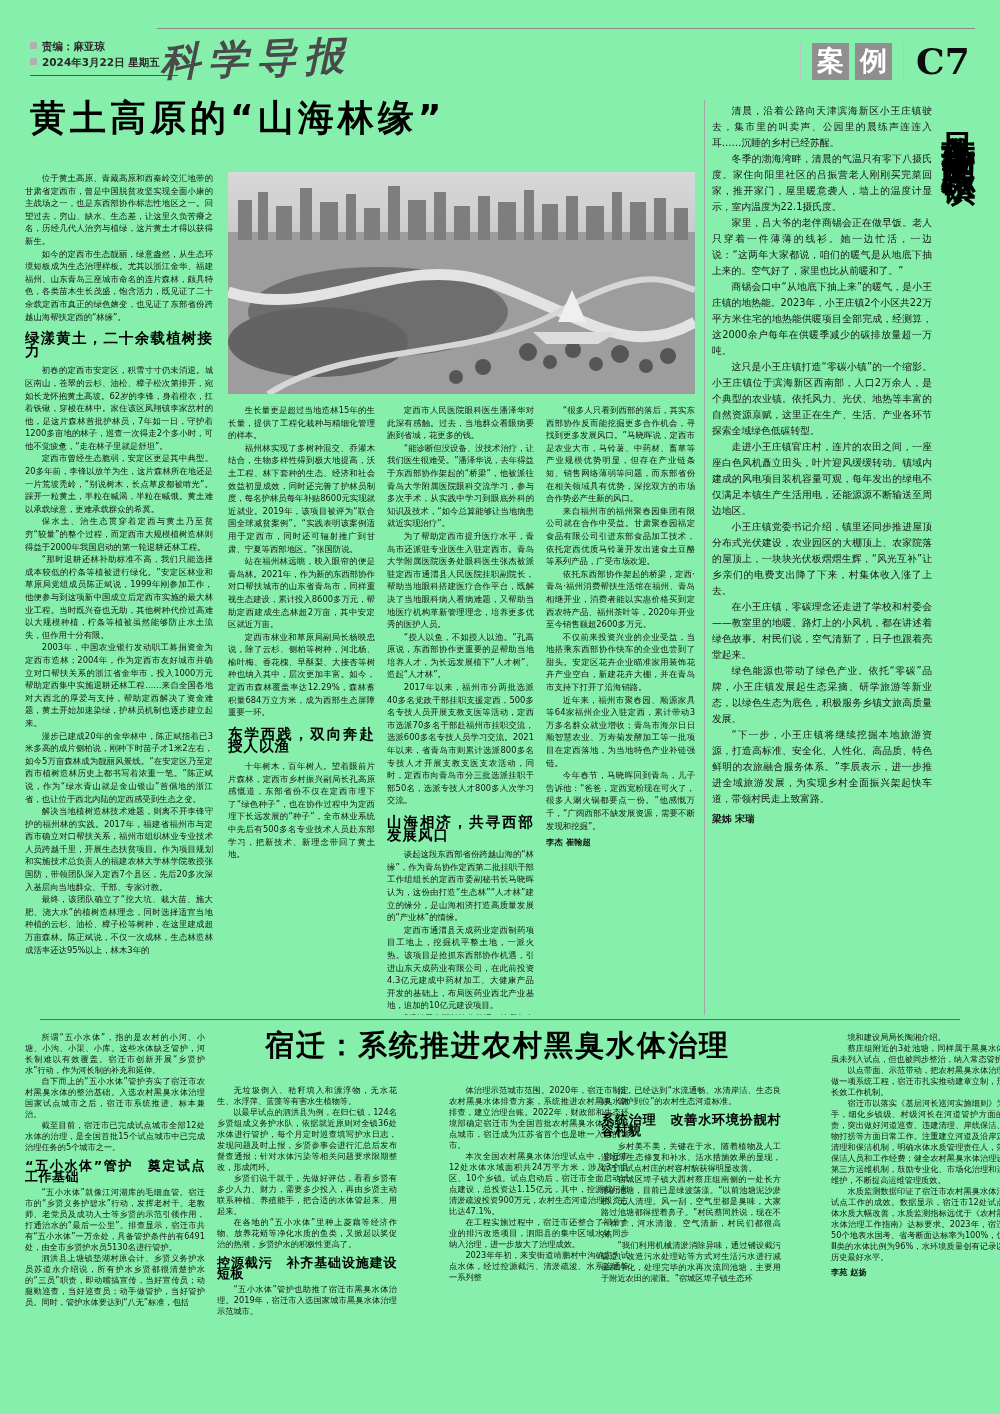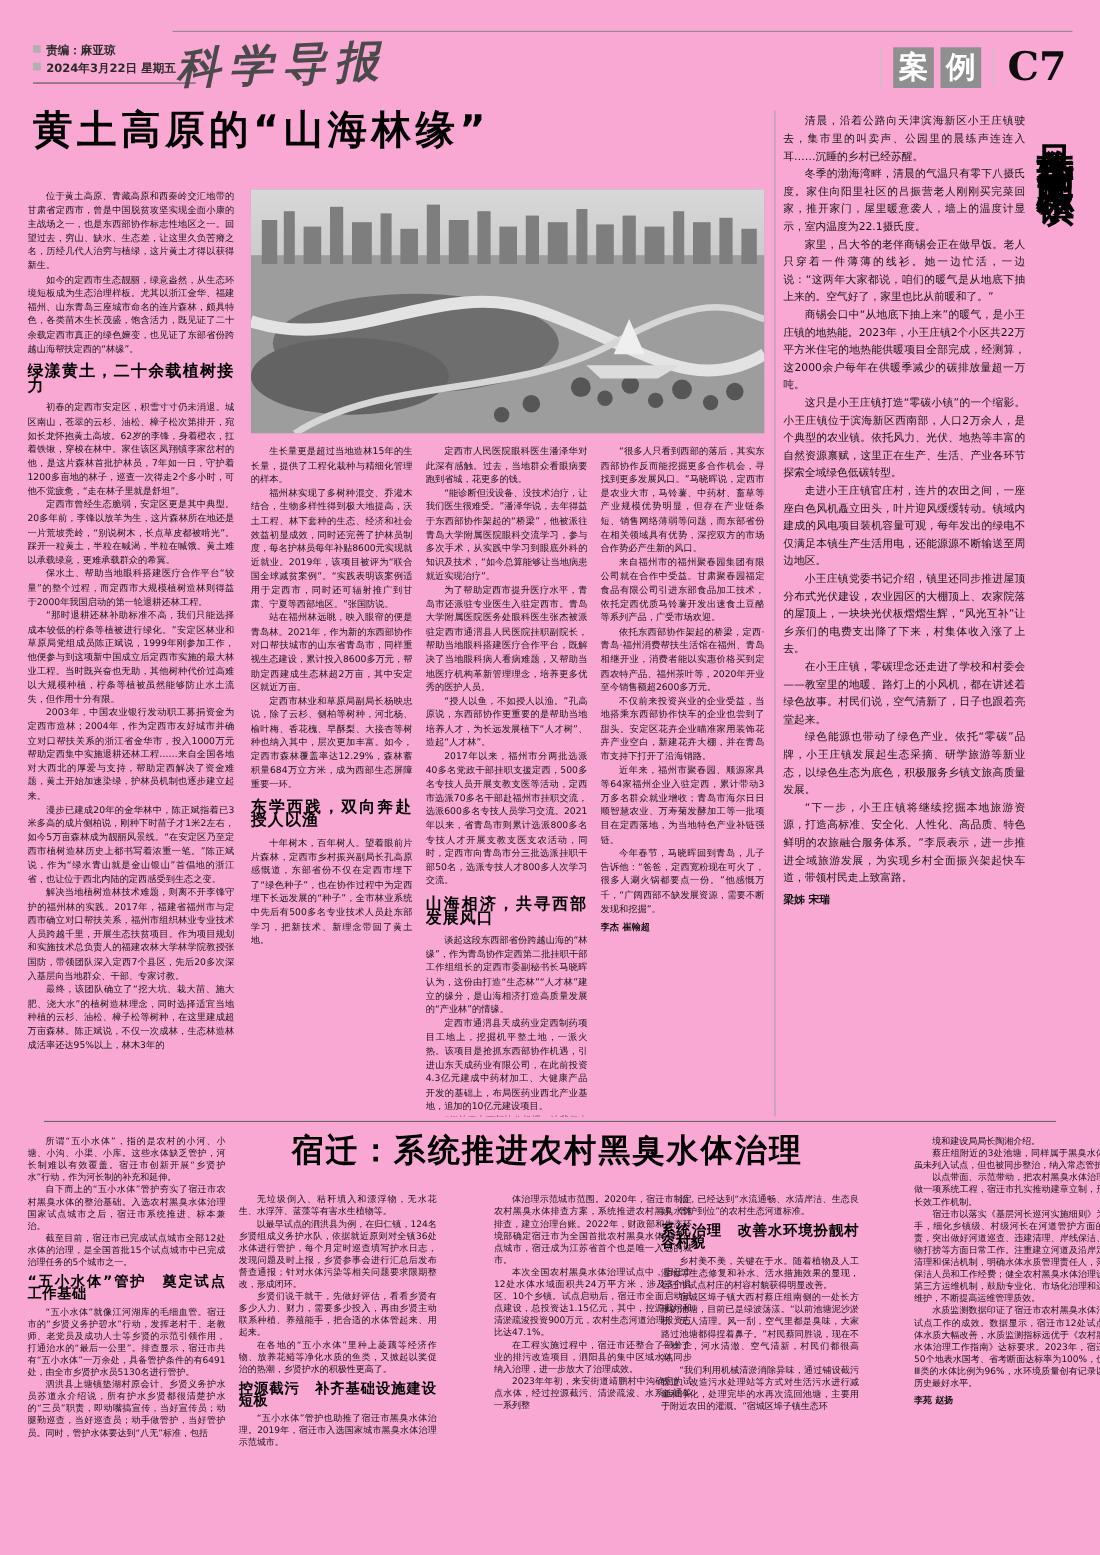--- a/index.html
+++ b/index.html
@@ -1,16 +1,16 @@
 <!DOCTYPE html>
 <html><head>
 <meta charset="utf-8">
 <style>
   html,body{margin:0;padding:0;background:#e8e8e6;}
-  .page{position:relative;width:1000px;height:1414px;margin:0 auto;background:#f9a8d4;
+  .page{position:relative;width:1000px;height:1414px;margin:0 auto;background:#86efac;
         font-family:"DejaVu Sans","Liberation Sans",sans-serif;color:#141414;overflow:hidden;}
   
   .toprule{position:absolute;left:157px;top:28px;width:818px;height:0;border-top:1px solid #8a8a8a;}
   .edit-block{position:absolute;left:30px;top:38px;font-size:10.5px;font-weight:bold;color:#2a2a2a;
               line-height:16px;border-bottom:1.5px solid #555;padding-bottom:5px;padding-right:18px;}
   .sq{display:inline-block;width:7px;height:7px;background:#b0b0b0;margin-right:5px;vertical-align:1px;}
   .logo{position:absolute;left:160px;top:30px;width:260px;font-family:"DejaVu Serif","Liberation Serif",serif;
         font-style:italic;font-weight:bold;font-size:40px;color:#4a4a4a;letter-spacing:8px;transform:rotate(-2deg);}
   .sect-wrap{position:absolute;left:800px;top:40px;display:flex;align-items:center;}
   .sect-bars{display:flex;border-left:1px solid #c2c2c2;border-right:1px solid #c2c2c2;padding:0 8px;}
@@ -111,21 +111,21 @@
       <polygon points="305,160 390,160 370,172 318,172" fill="#dcdcdc"></polygon>
     </svg>
   </div>
 
   <div class="col mcol" style="left:25px;top:172px;width:188px;height:843px;">
       <p class="para">位于黄土高原、青藏高原和西秦岭交汇地带的甘肃省定西市，曾是中国脱贫攻坚实现全面小康的主战场之一，也是东西部协作标志性地区之一。回望过去，穷山、缺水、生态差，让这里久负苦瘠之名，历经几代人治穷与植绿，这片黄土才得以获得新生。</p>
       <p class="para">如今的定西市生态靓丽，绿意盎然，从生态环境短板成为生态治理样板。尤其以浙江金华、福建福州、山东青岛三座城市命名的连片森林，颇具特色，各类苗木生长茂盛，饱含活力，既见证了二十余载定西市真正的绿色嬗变，也见证了东部省份跨越山海帮扶定西的“林缘”。</p>
       <h3 class="subhead">绿漾黄土，二十余载植树接力</h3>
       <p class="para">初春的定西市安定区，积雪寸寸仍未消退。城区南山，苍翠的云杉、油松、樟子松次第排开，宛如长龙怀抱黄土高坡。62岁的李锋，身着橙衣，扛着铁锹，穿梭在林中。家住该区凤翔镇李家岔村的他，是这片森林首批护林员，7年如一日，守护着1200多亩地的林子，巡查一次得走2个多小时，可他不觉疲惫，“走在林子里就是舒坦”。</p>
       <p class="para">定西市曾经生态脆弱，安定区更是其中典型。20多年前，李锋以放羊为生，这片森林所在地还是一片荒坡秃岭，“别说树木，长点草皮都被啃光”。踩开一粒黄土，半粒在喊渴，半粒在喊饿。黄土难以承载绿意，更难承载群众的希冀。</p>
-      <p class="para">保水土、帮助当地眼科搭建医疗合作平台“较量”的整个过程，而定西市大规模植树造林则得益于2000年我国启动的第一轮退耕还林工程。</p>
+      <p class="para">保水土、治生态贯穿着定西与黄土乃至贫穷“较量”的整个过程，而定西市大规模植树造林则得益于2000年我国启动的第一轮退耕还林工程。</p>
       <p class="para">“那时退耕还林补助标准不高，我们只能选择成本较低的柠条等植被进行绿化。”安定区林业和草原局党组成员陈正斌说，1999年刚参加工作，他便参与到这项新中国成立后定西市实施的最大林业工程。当时既兴奋也无助，其他树种代价过高难以大规模种植，柠条等植被虽然能够防止水土流失，但作用十分有限。</p>
       <p class="para">2003年，中国农业银行发动职工募捐资金为定西市造林；2004年，作为定西市友好城市并确立对口帮扶关系的浙江省金华市，投入1000万元帮助定西集中实施退耕还林工程……来自全国各地对大西北的厚爱与支持，帮助定西解决了资金难题，黄土开始加速染绿，护林员机制也逐步建立起来。</p>
       <p class="para">漫步已建成20年的金华林中，陈正斌指着已3米多高的成片侧柏说，刚种下时苗子才1米2左右，如今5万亩森林成为靓丽风景线。“在安定区乃至定西市植树造林历史上都书写着浓重一笔。”陈正斌说，作为“绿水青山就是金山银山”首倡地的浙江省，也让位于西北内陆的定西感受到生态之变。</p>
       <p class="para">解决当地植树造林技术难题，则离不开李锋守护的福州林的实践。2017年，福建省福州市与定西市确立对口帮扶关系，福州市组织林业专业技术人员跨越千里，开展生态扶贫项目。作为项目规划和实施技术总负责人的福建农林大学林学院教授张国防，带领团队深入定西7个县区，先后20多次深入基层向当地群众、干部、专家讨教。</p>
       <p class="para">最终，该团队确立了“挖大坑、栽大苗、施大肥、浇大水”的植树造林理念，同时选择适宜当地种植的云杉、油松、樟子松等树种，在这里建成超万亩森林。陈正斌说，不仅一次成林，生态林造林成活率还达95%以上，林木3年的</p>
     </div>
   <div class="col mcol" style="left:228px;top:404px;width:147px;height:611px;">
       <p class="para">生长量更是超过当地造林15年的生长量，提供了工程化栽种与精细化管理的样本。</p>
       <p class="para">福州林实现了多树种混交、乔灌木结合，生物多样性得到极大地提高，沃土工程、林下套种的生态、经济和社会效益初显成效，同时还完善了护林员制度，每名护林员每年补贴8600元实现就近就业。2019年，该项目被评为“联合国全球减贫案例”。“实践表明该案例适用于定西市，同时还可辐射推广到甘肃、宁夏等西部地区。”张国防说。</p>
       <p class="para">站在福州林远眺，映入眼帘的便是青岛林。2021年，作为新的东西部协作对口帮扶城市的山东省青岛市，同样重视生态建设，累计投入8600多万元，帮助定西建成生态林超2万亩，其中安定区就近万亩。</p>

